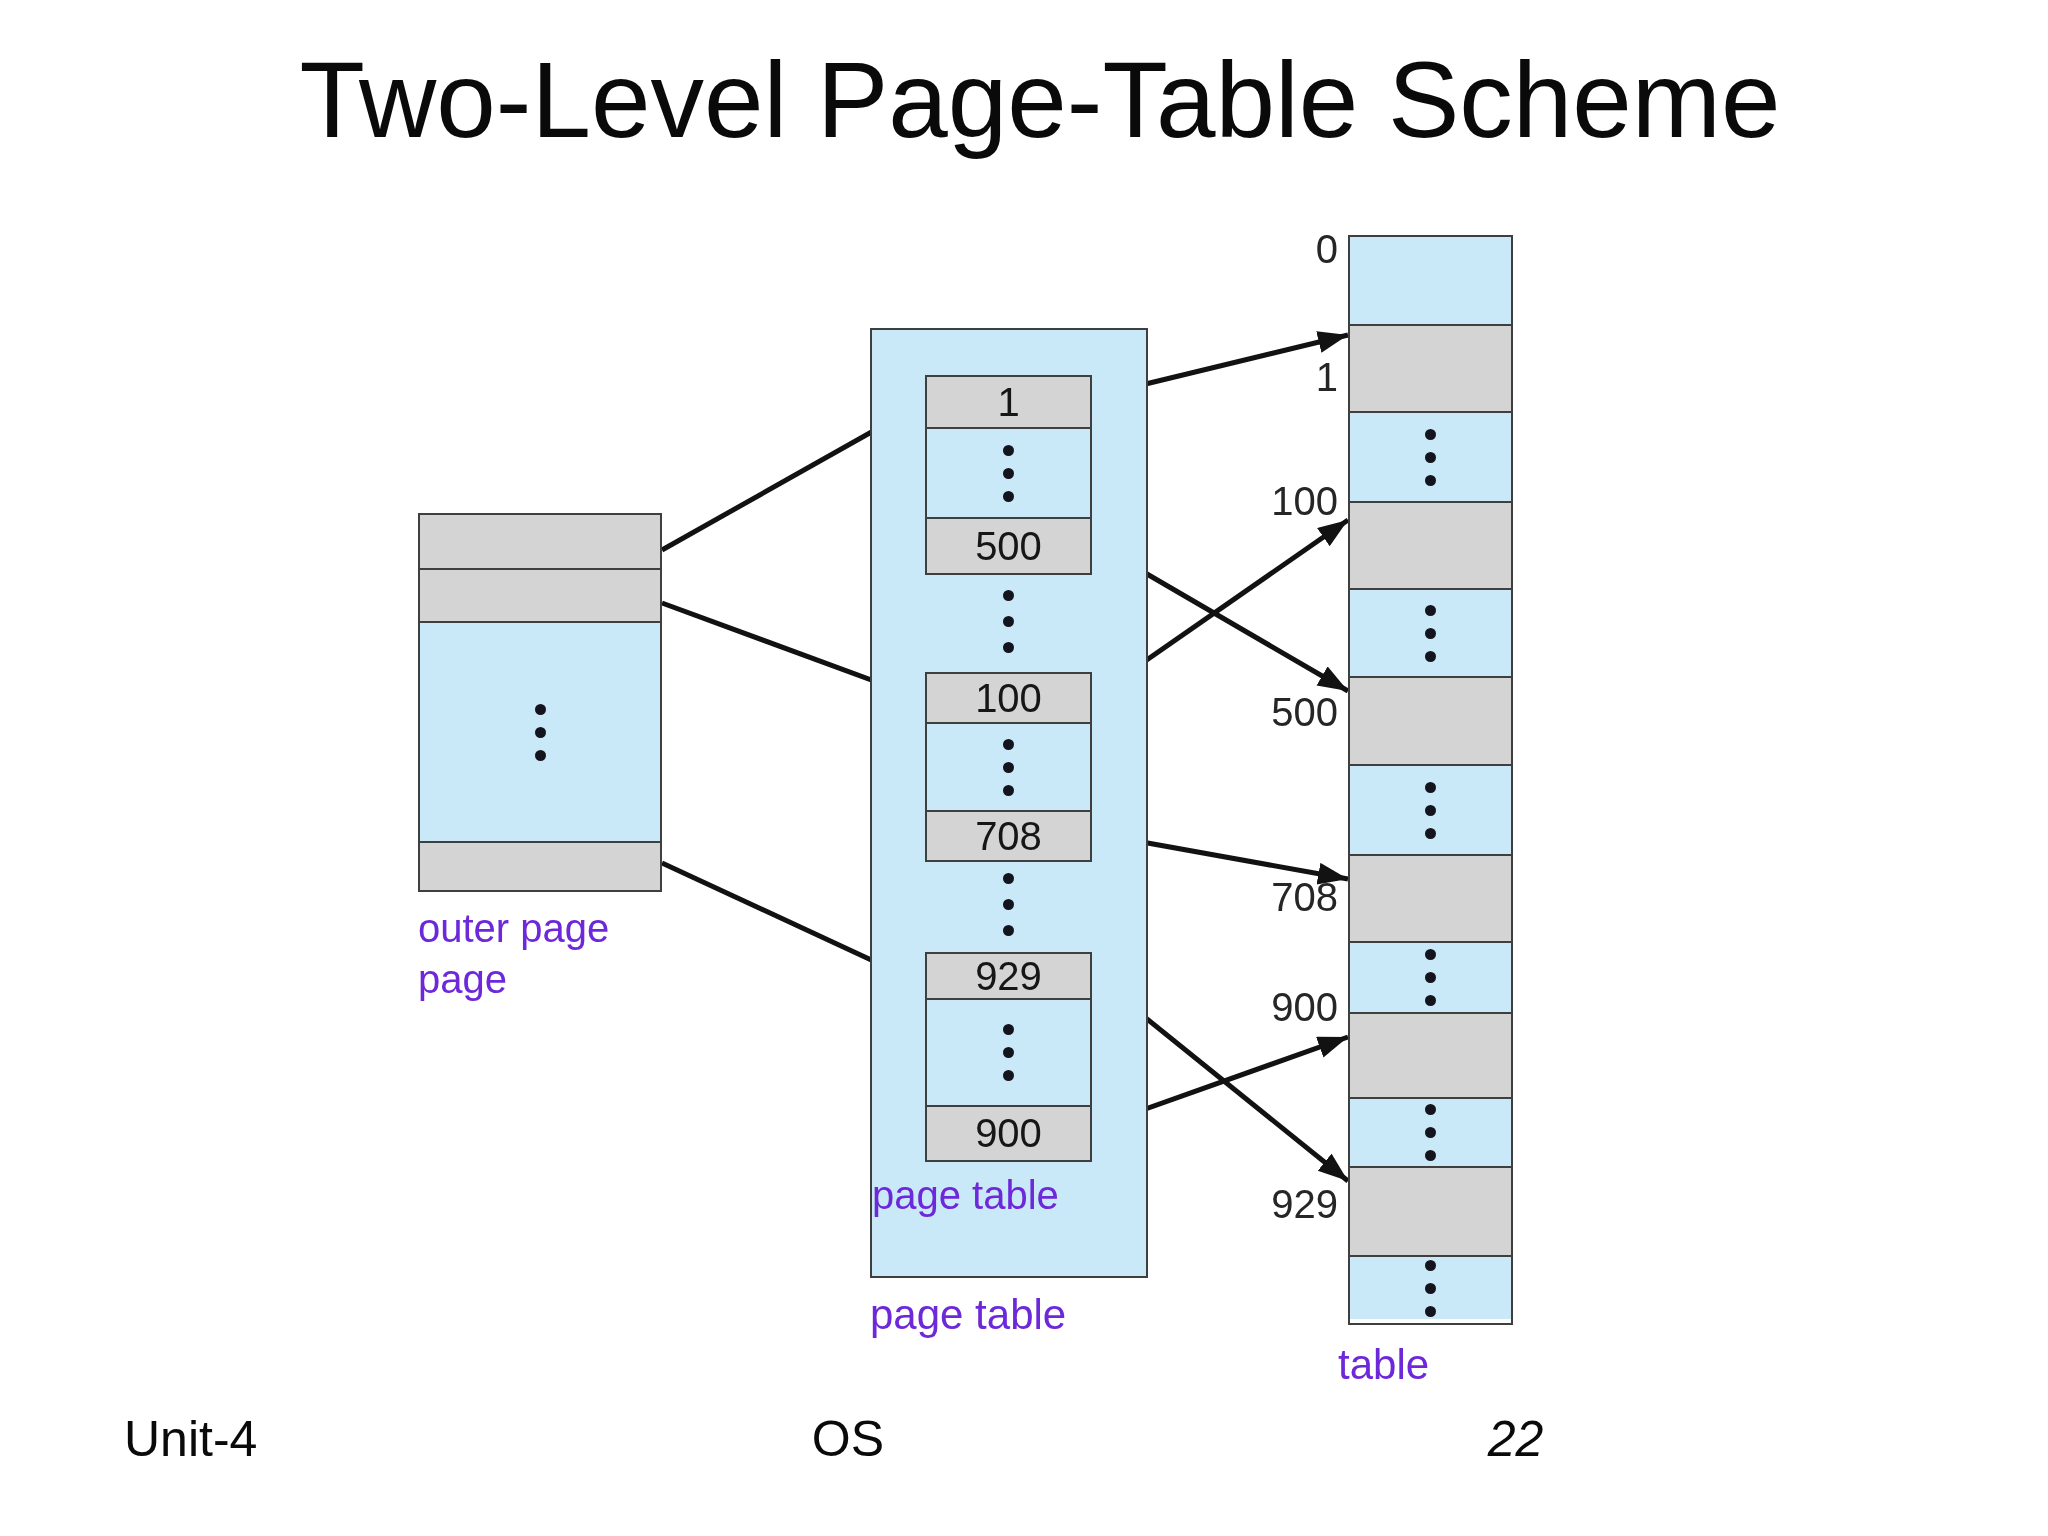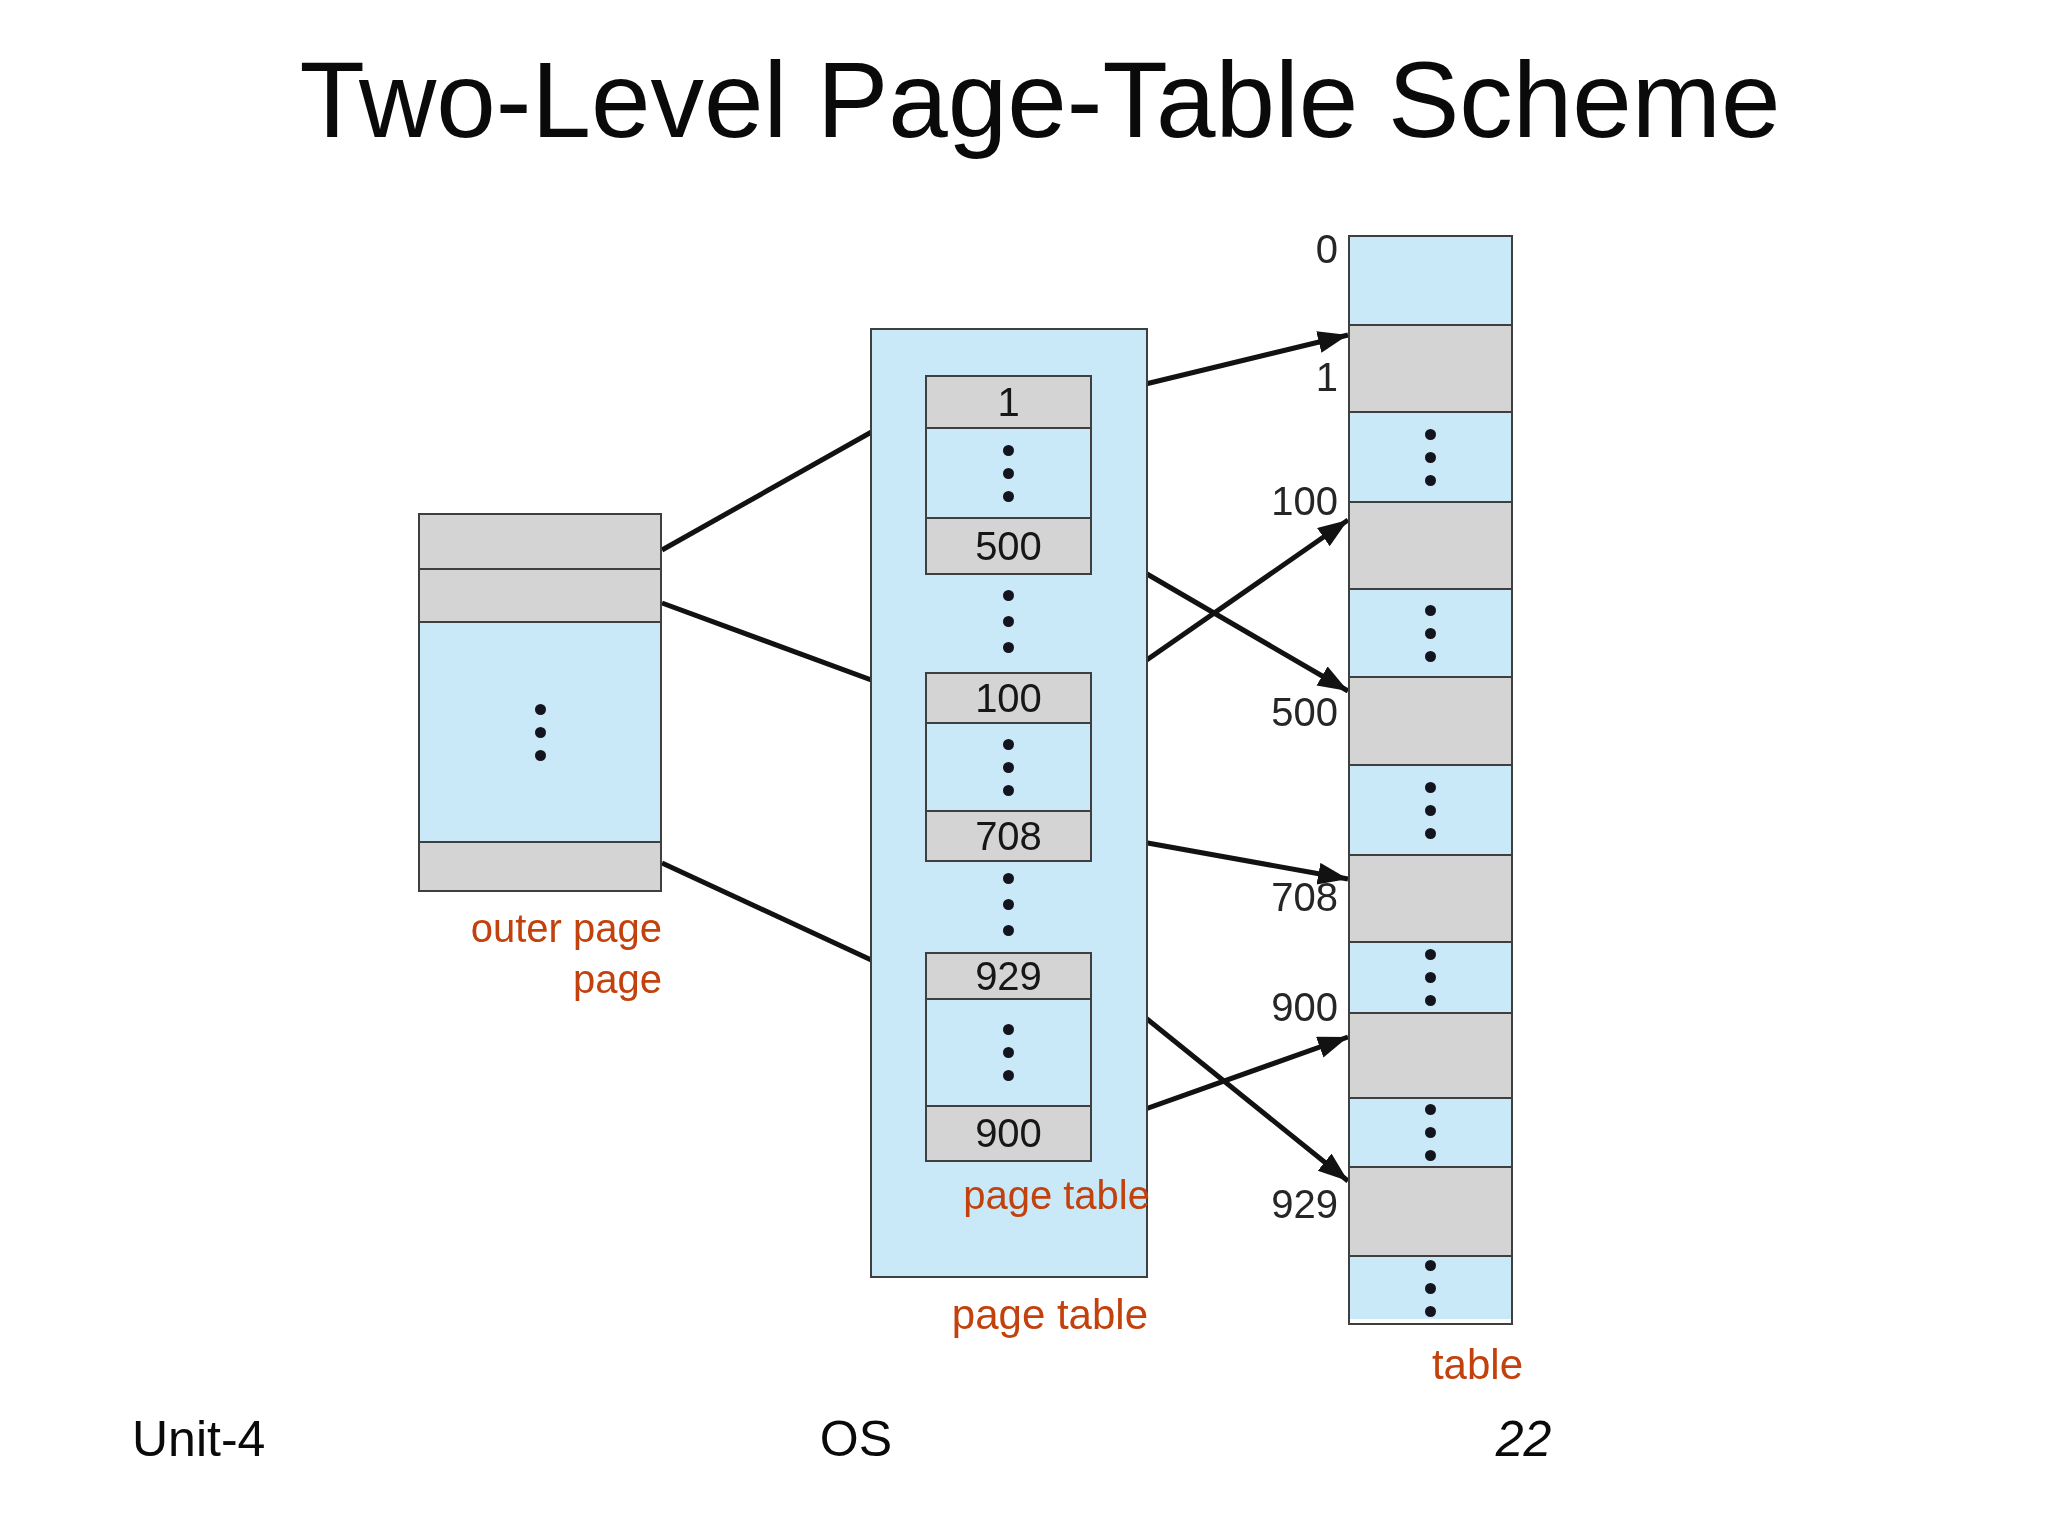--- a/index.html
+++ b/index.html
@@ -35,29 +35,29 @@
   .blue{background:var(--diagram-blue);}
   .cellnum{
     display:flex;align-items:center;justify-content:center;
     font-size:40px;color:#161616;
   }
   .dots-host{display:flex;align-items:center;justify-content:center;}
   .dots{display:flex;flex-direction:column;align-items:center;gap:12px;}
   .dots.wide{gap:15px;}
   .dots i{width:11px;height:11px;border-radius:50%;background:#14141e;display:block;}
   .caption{
-    position:absolute;text-align:right;
-    font-size:40px;line-height:1.28;color:#c2410c;
+    position:absolute;text-align:left;
+    font-size:40px;line-height:1.28;color:#6d28d9;
   }
   .memlabel{
     position:absolute;width:150px;text-align:right;
     font-size:40px;color:#262626;line-height:1.1;
   }
   .footer-text{
-    position:absolute;top:1412px;font-size:50px;color:#0a0a0a;line-height:1.1;margin-left:8px;
+    position:absolute;top:1412px;font-size:50px;color:#0a0a0a;line-height:1.1;
   }
 </style>
 </head>
 <body>
 
 <div class="stage">
 
   <h1 class="title">Two-Level Page-Table Scheme</h1>
 
   <svg class="arrows" width="2048" height="1536" viewBox="0 0 2048 1536">

